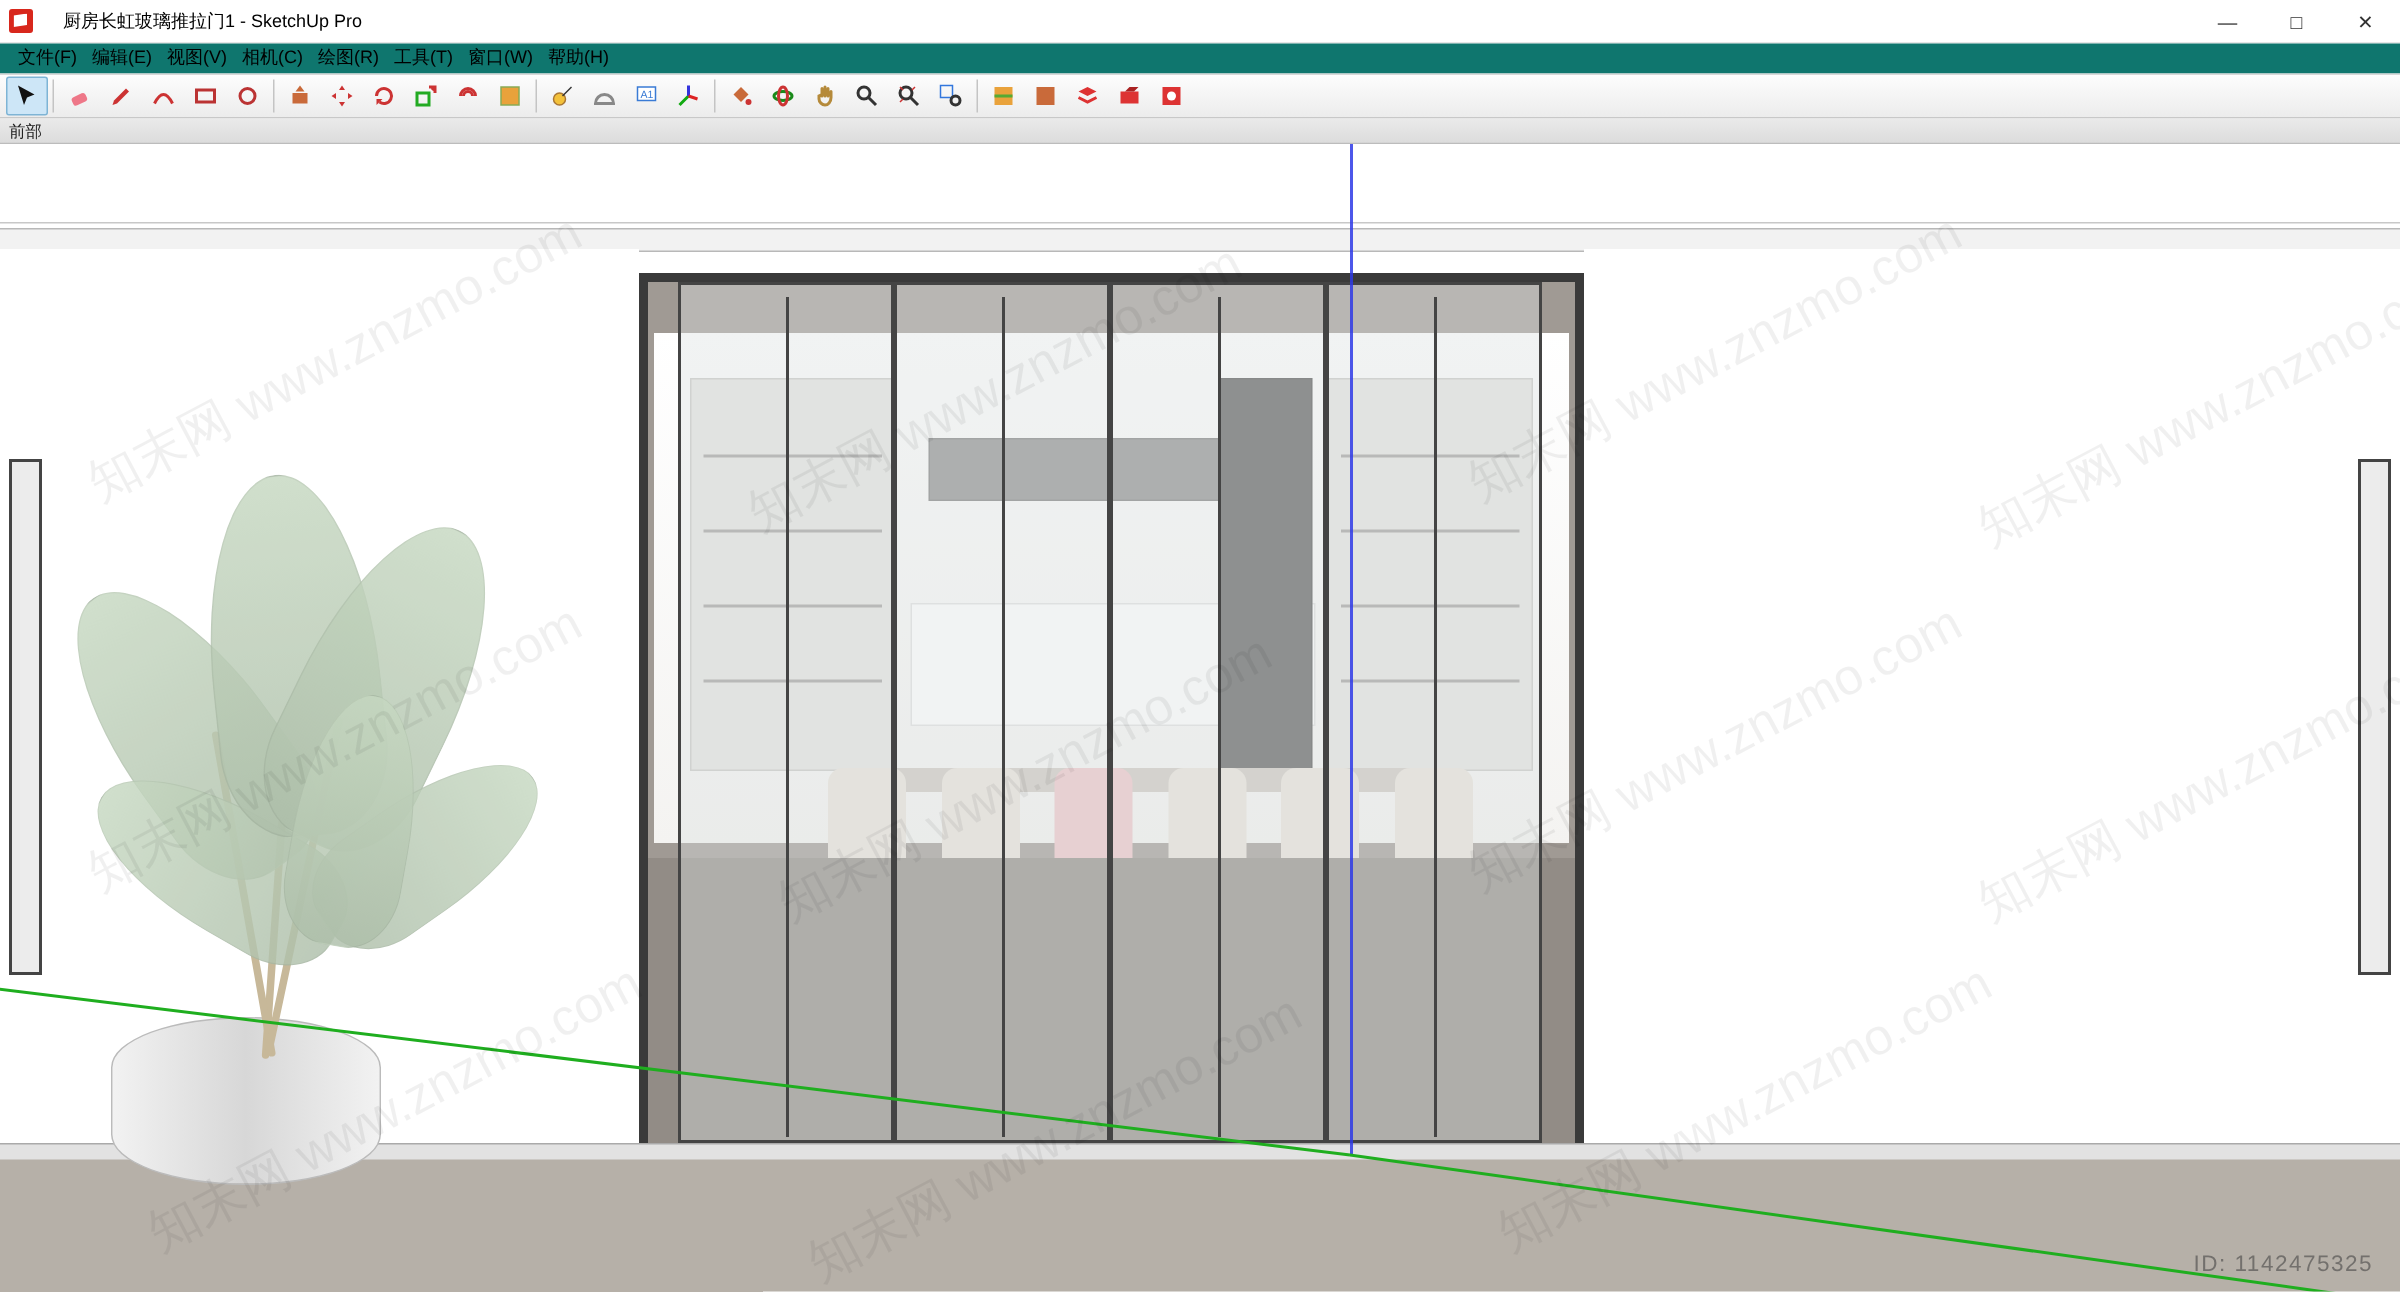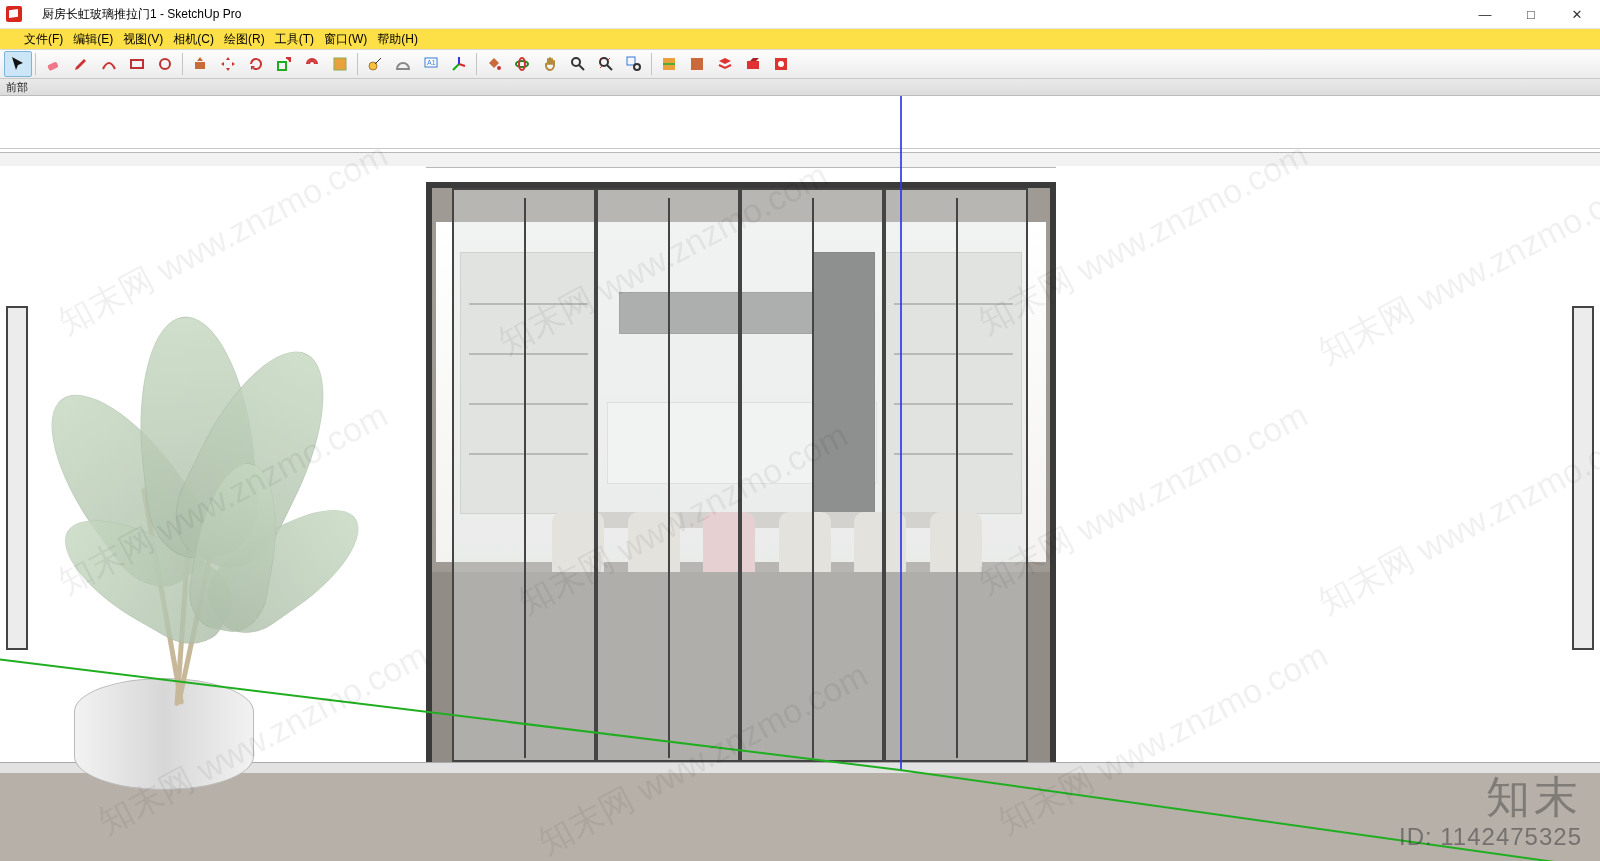--- a/index.html
+++ b/index.html
@@ -3,21 +3,21 @@
 <meta charset="utf-8">
 <style>
   html,body{margin:0;padding:0;width:1600px;height:861px;overflow:hidden;font-family:"Microsoft YaHei","Segoe UI",Tahoma,sans-serif;font-size:12px;background:#fff;color:#000}
   .titlebar{height:28px;display:flex;align-items:center;justify-content:space-between;background:#fff;border-bottom:1px solid #e6e6e6}
   .titlebar .left{display:flex;align-items:center;gap:20px;padding-left:6px}
   .app-icon{width:16px;height:16px;background:#d8271c;border-radius:2px;position:relative}
   .app-icon::after{content:"";position:absolute;inset:3px 4px 4px 3px;background:#fff;clip-path:polygon(0 15%,100% 0,100% 85%,0 100%)}
   .title-text{color:#000}
   .win-controls{display:flex;height:100%}
   .win-btn{width:46px;height:100%;display:flex;align-items:center;justify-content:center;font-size:13px;color:#333}
-  .menubar{height:20px;display:flex;align-items:center;gap:2px;padding-left:20px;background:#fde047}
+  .menubar{height:20px;display:flex;gap:2px;padding-left:8px;background:#0f766e}
   .menu-item{padding:1px 4px}
   .toolbar{height:28px;display:flex;align-items:center;gap:0;padding:0 4px;background:linear-gradient(#fdfdfd,#ececec);border-top:1px solid #d8d8d8;border-bottom:1px solid #c8c8c8}
   .tb{width:26px;height:24px;display:flex;align-items:center;justify-content:center;border:1px solid transparent;border-radius:2px;margin:0 0}
   .tb.sel{background:#cde6f7;border-color:#7eb4d5}
   .tb svg{display:block}
   .sep{width:1px;height:22px;background:#c4c4c4;margin:0 3px}
   .info-strip{height:16px;background:linear-gradient(#eaeaea,#dcdcdc);border-bottom:1px solid #bcbcbc;padding-left:6px;font-size:11px;color:#222;display:flex;align-items:center}
   .viewport{position:relative;width:100%;height:769px;background:#fff;overflow:hidden}
   .axis-blue{position:absolute;width:2px;background:#2e3ae6;opacity:.85}
   .axis-green1{position:absolute;background:#1fae1f;height:2px;transform-origin:left center}
@@ -40,21 +40,21 @@
   .glass.g4{left:458px;width:140px}
   .mullion{position:absolute;top:8px;bottom:2px;width:2px;background:#444}
   
   .pot{position:absolute;left:74px;top:582px;width:178px;height:110px;background:linear-gradient(90deg,#f2f2f2,#d7d7d7,#f2f2f2);border-radius:50%/30%;border:1px solid #bbb}
   .plant{position:absolute;left:80px;top:230px;width:220px;height:380px;pointer-events:none}
   .leaf{position:absolute;width:110px;height:240px;background:linear-gradient(#c6d8c1,#aebfaa);border-radius:60% 60% 50% 50%/70% 70% 30% 30%;border:1px solid rgba(0,0,0,.06);opacity:.82}
   .stem{position:absolute;width:5px;background:#c7b899;border-radius:3px}
   
   .wm{position:absolute;color:rgba(0,0,0,.06);font-size:34px;transform:rotate(-28deg);pointer-events:none;white-space:nowrap}
   .brand{position:absolute;right:18px;bottom:38px;font-size:44px;color:rgba(60,60,60,.45);letter-spacing:4px;font-weight:300}
-  .idtag{position:absolute;right:18px;bottom:14px;font-size:24px;color:rgba(60,60,60,.55);letter-spacing:1px}
+  .idtag{position:absolute;right:18px;bottom:14px;font-size:15px;color:rgba(60,60,60,.55);letter-spacing:1px}
   
   .kitchen{position:absolute;left:10px;right:10px;top:40px;height:340px;background:linear-gradient(#fff,#f4f3f1)}
   .cab{position:absolute;background:#e5e4e1;border:1px solid rgba(0,0,0,.12)}
   .shelf{position:absolute;background:rgba(0,0,0,.3);height:2px}
 </style>
 </head>
 <body>
 
 <div class="titlebar">
   <div class="left">
@@ -320,15 +320,14 @@
   <div class="wm" style="left:960px;top:120px">知末网 www.znzmo.com</div>
   <div class="wm" style="left:1300px;top:150px">知末网 www.znzmo.com</div>
   <div class="wm" style="left:40px;top:380px">知末网 www.znzmo.com</div>
   <div class="wm" style="left:500px;top:400px">知末网 www.znzmo.com</div>
   <div class="wm" style="left:960px;top:380px">知末网 www.znzmo.com</div>
   <div class="wm" style="left:1300px;top:400px">知末网 www.znzmo.com</div>
   <div class="wm" style="left:80px;top:620px">知末网 www.znzmo.com</div>
   <div class="wm" style="left:520px;top:640px">知末网 www.znzmo.com</div>
   <div class="wm" style="left:980px;top:620px">知末网 www.znzmo.com</div>
 
-  <div class="brand">知末</div>
   <div class="idtag">ID: 1142475325</div>
 </div>
 
 </body></html>

